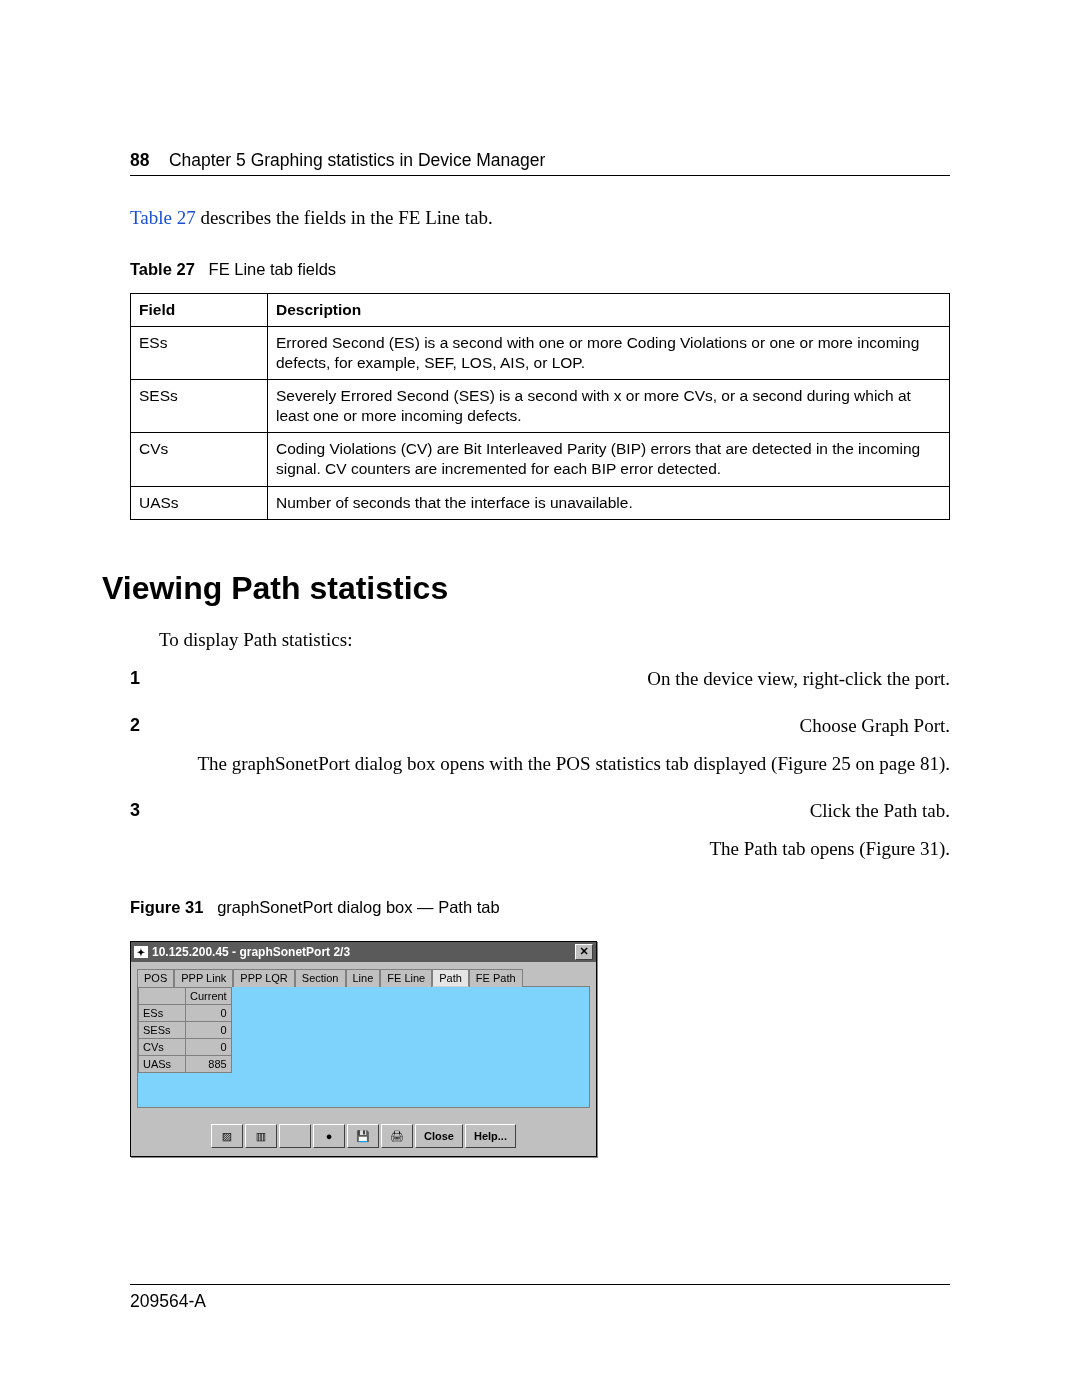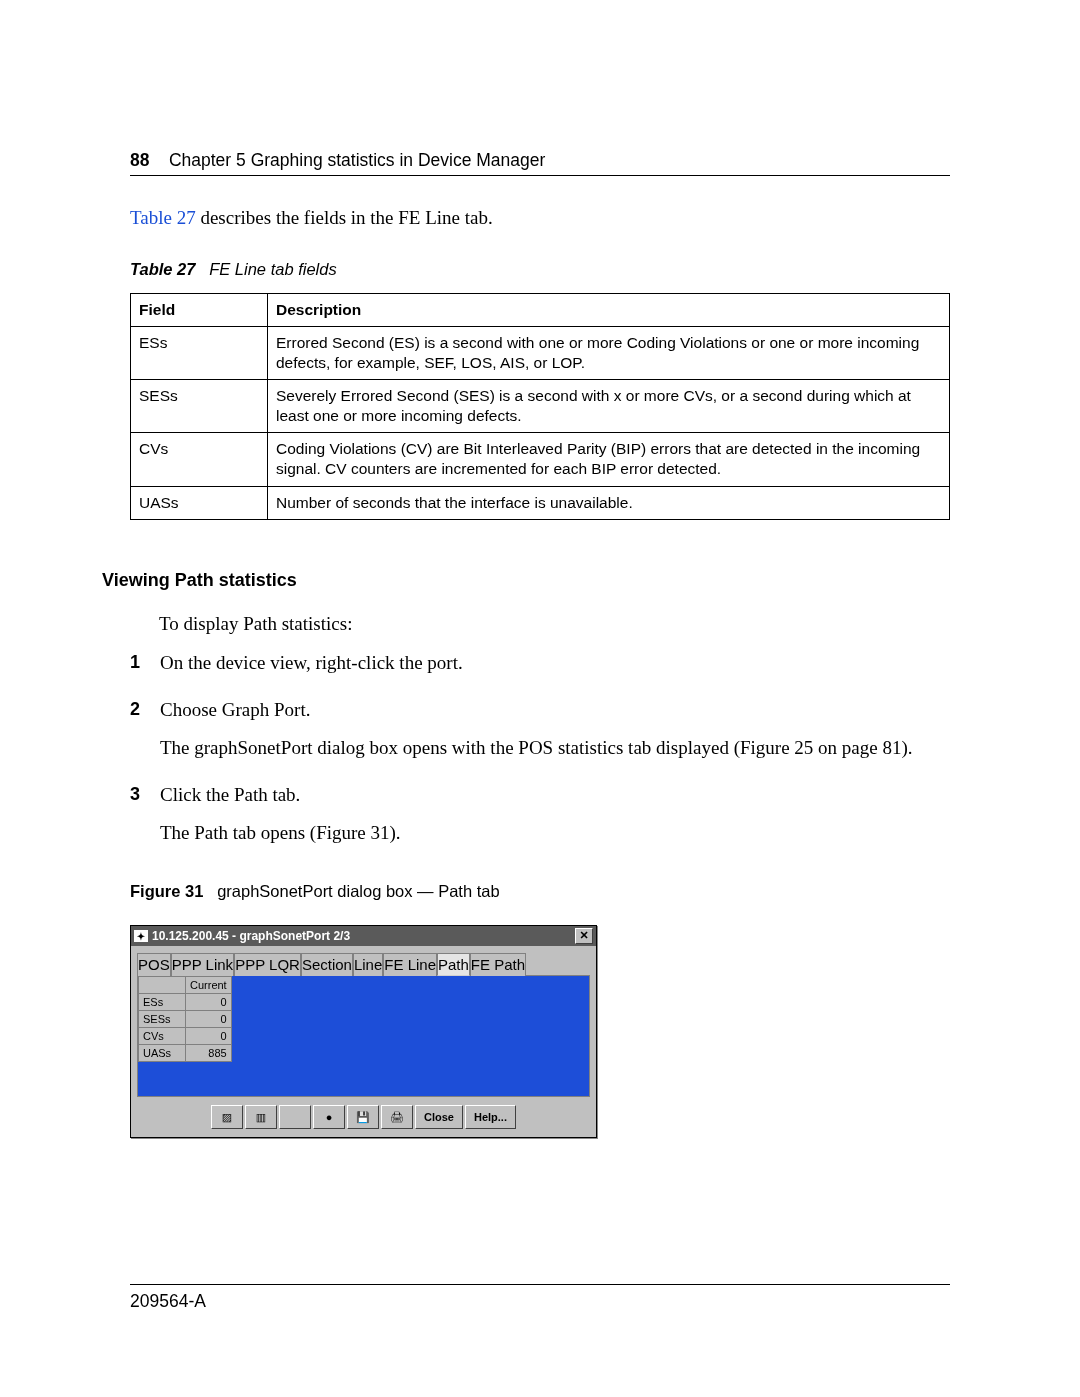--- a/index.html
+++ b/index.html
@@ -27,42 +27,41 @@
   .body-text {
     font-size: 19px;
     line-height: 1.45;
   }
   .body-text .blue { color: #1a4fd6; }
   .table-caption {
     font-family: Arial, Helvetica, sans-serif;
     font-size: 16.5px;
     margin-top: 28px;
     margin-bottom: 14px;
-    font-style: italic;
   }
   .table-caption strong { font-weight: bold; }
   table.fieldtable {
     border-collapse: collapse;
     width: 100%;
     font-family: Arial, Helvetica, sans-serif;
     font-size: 15.5px;
     padding-left: 20px;
   }
   table.fieldtable th, table.fieldtable td {
     border: 1px solid #000;
     padding: 6px 8px;
     text-align: left;
     vertical-align: top;
     line-height: 1.3;
   }
   table.fieldtable th { font-weight: bold; }
   h2.section {
     font-family: Arial, Helvetica, sans-serif;
     font-weight: bold;
-    font-size: 18px;
+    font-size: 32px;
     margin-top: 50px;
     margin-left: -28px;
     margin-bottom: 22px;
   }
   .intro { font-size: 19px; margin-bottom: 14px; margin-left: 29px; }
   ol.steps {
     list-style: none;
     padding-left: 0;
     margin: 0;
     font-size: 19px;
@@ -72,21 +71,21 @@
     margin-bottom: 10px;
     line-height: 1.45;
   }
   ol.steps li .num {
     width: 30px;
     flex: none;
     font-family: Arial, Helvetica, sans-serif;
     font-weight: bold;
     font-size: 18px;
   }
-  ol.steps li .step-body { flex: 1; }
+  ol.steps li .step-body { flex: 1; text-align: right; }
   ol.steps li .step-body p { margin: 0 0 10px 0; }
   .fig-caption {
     font-family: Arial, Helvetica, sans-serif;
     font-size: 16.5px;
     margin-top: 26px;
     margin-bottom: 24px;
   }
   .fig-caption strong { font-weight: bold; }
 
   
@@ -125,35 +124,35 @@
   .dialog .tabrow {
     padding: 6px 6px 0 6px;
     display:flex;
     gap:0;
     background:#c0c0c0;
   }
   .dialog .tab {
     border:1px solid #808080;
     border-bottom: none;
     background:#c0c0c0;
-    padding: 2px 0;
-    font-size:15px;
+    padding: 2px 6px;
+    font-size:11px;
     position:relative;
     top:1px;
     white-space:nowrap;
   }
   .dialog .tab.active {
     background:#e5e5e5;
     border-bottom:1px solid #d0d0d0;
     z-index:2;
   }
   .dialog .tabpane {
-    margin: 0 6px 2px 6px;
+    margin: 0 6px 10px 6px;
     border:1px solid #808080;
-    background:#1d4ed8;
+    background:#7dd3fc;
     padding: 0;
     min-height: 120px;
   }
   .dialog table.data {
     border-collapse: collapse;
     font-size: 11px;
     margin: 0;
   }
   .dialog table.data th, .dialog table.data td {
     border: 1px solid #808080;

